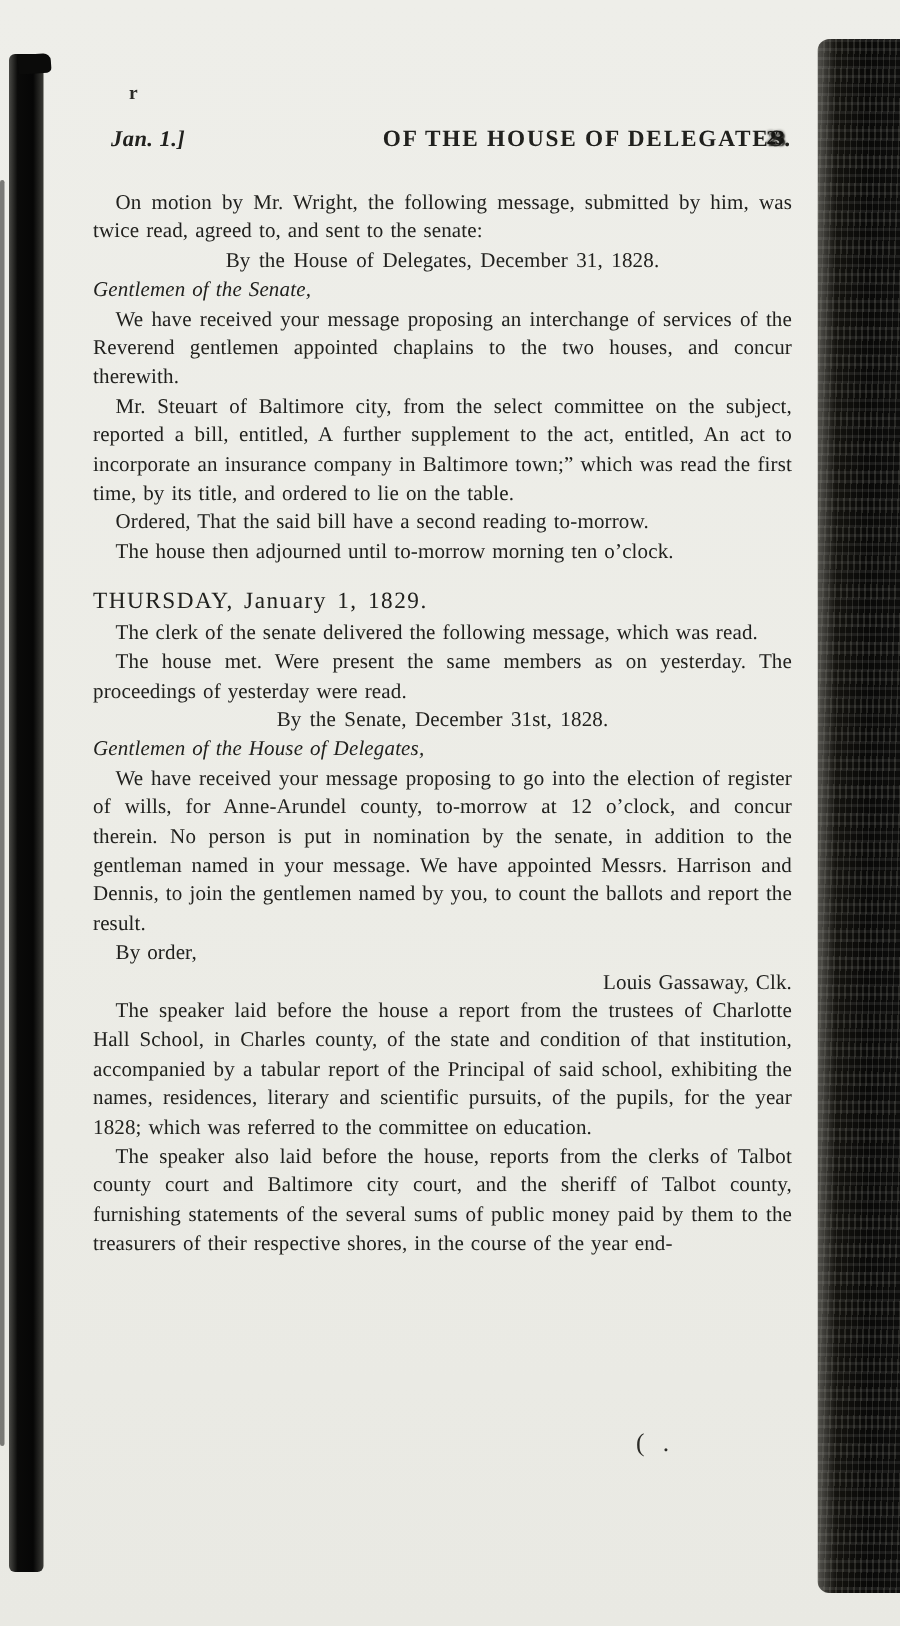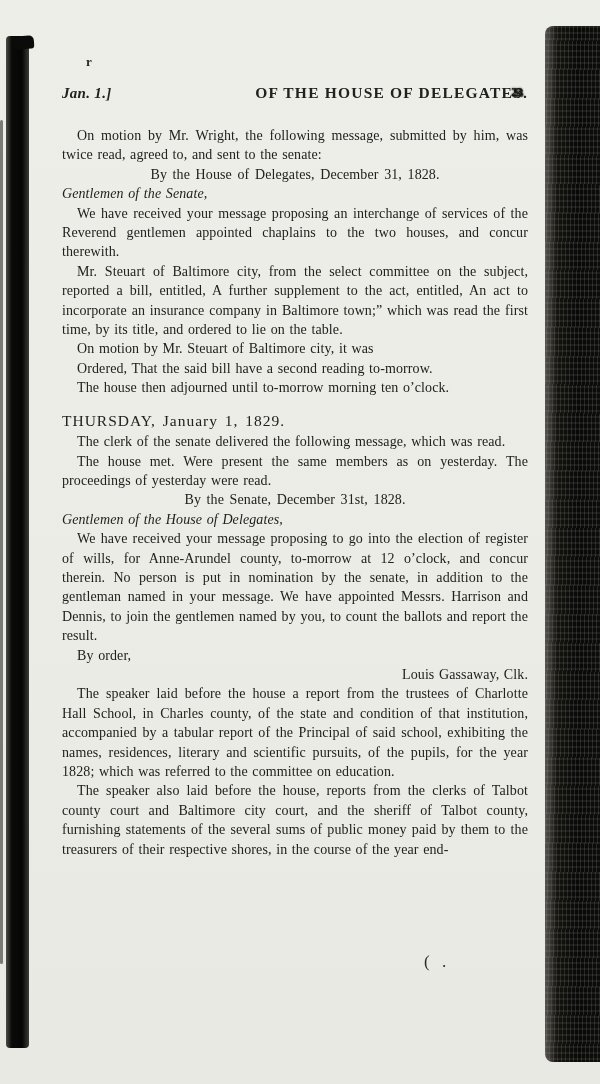--- a/index.html
+++ b/index.html
@@ -28,21 +28,21 @@
   .edge-sliver{
     position:absolute;left:0;top:120px;bottom:120px;width:3px;background:#1c1c1a;opacity:.55;border-radius:2px;
   }
 
   
   .page{
     position:absolute;left:30px;right:56px;top:0;bottom:0;
     padding:84px 16px 0 32px;color:#21211e;
   }
 
-  .hdr{position:relative;height:24px;margin-bottom:18px;}
+  .hdr{position:relative;height:24px;margin-bottom:18px;margin-left:12px;}
   .hdr-date{
     position:absolute;left:0;top:1px;font-style:italic;font-weight:bold;font-size:15px;letter-spacing:.3px;
   }
   .hdr-title{
     display:block;text-align:right;font-weight:bold;font-size:15.5px;letter-spacing:1.2px;
   }
   .hdr-page{
     position:absolute;right:6px;top:0;font-weight:bold;font-size:13px;
     color:#161613;text-shadow:0 0 2px #161613,1px 1px 1px #30302c;letter-spacing:-1px;
   }
@@ -76,21 +76,20 @@
       <span class="hdr-date">Jan. 1.]</span>
       <span class="hdr-title">OF THE HOUSE OF DELEGATES.</span>
       <span class="hdr-page">23</span>
     </div>
     <div class="text-col">
         <p class="para p-indent">On motion by Mr. Wright, the following message, submitted by him, was twice read, agreed to, and sent to the senate:</p>
         <p class="para p-center">By the House of Delegates, December 31, 1828.</p>
         <p class="para p-noindent">Gentlemen of the Senate,</p>
         <p class="para p-indent">We have received your message proposing an interchange of services of the Reverend gentlemen appointed chaplains to the two houses, and concur therewith.</p>
         <p class="para p-indent">Mr. Steuart of Baltimore city, from the select committee on the subject, reported a bill, entitled, A further supplement to the act, entitled, An act to incorporate an insurance company in Baltimore town;” which was read the first time, by its title, and ordered to lie on the table.</p>
-        <p class="para p-indent">On motion by Mr. Steuart of Baltimore city, it was</p>
         <p class="para p-indent">Ordered, That the said bill have a second reading to-morrow.</p>
         <p class="para p-indent">The house then adjourned until to-morrow morning ten o’clock.</p>
         <p class="para p-heading">THURSDAY, January 1, 1829.</p>
         <p class="para p-indent">The clerk of the senate delivered the following message, which was read.</p>
         <p class="para p-indent">The house met.  Were present the same members as on yesterday.  The proceedings of yesterday were read.</p>
         <p class="para p-center">By the Senate, December 31st, 1828.</p>
         <p class="para p-noindent">Gentlemen of the House of Delegates,</p>
         <p class="para p-indent">We have received your message proposing to go into the election of register of wills, for Anne-Arundel county, to-morrow at 12 o’clock, and concur therein.  No person is put in nomination by the senate, in addition to the gentleman named in your message.  We have appointed Messrs. Harrison and Dennis, to join the gentlemen named by you, to count the ballots and report the result.</p>
         <p class="para p-indent">By order,</p>
         <p class="para p-signature">Louis Gassaway, Clk.</p>

